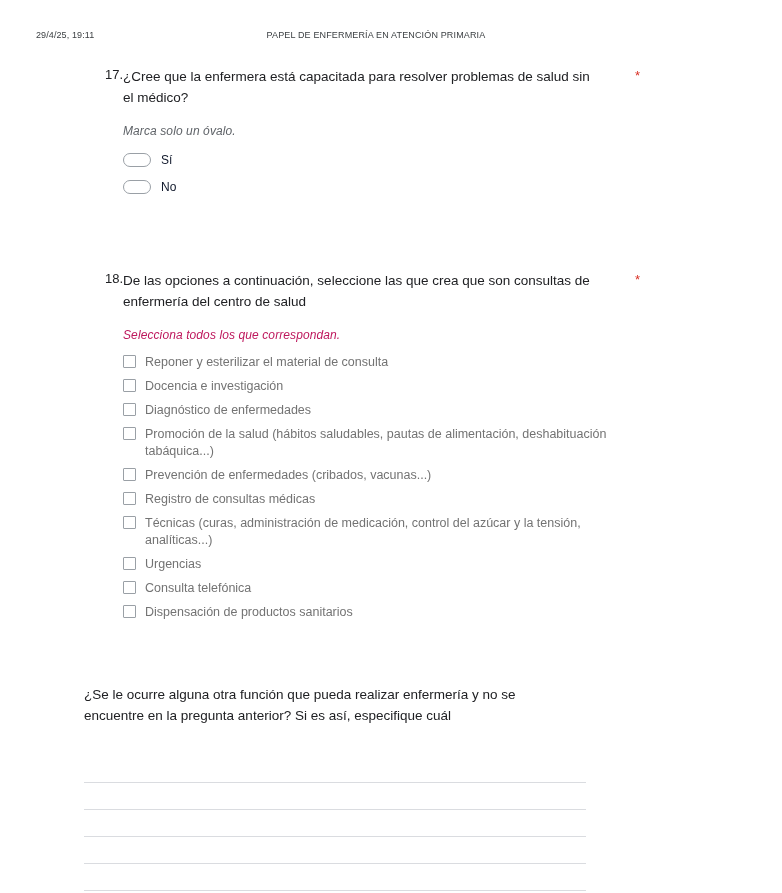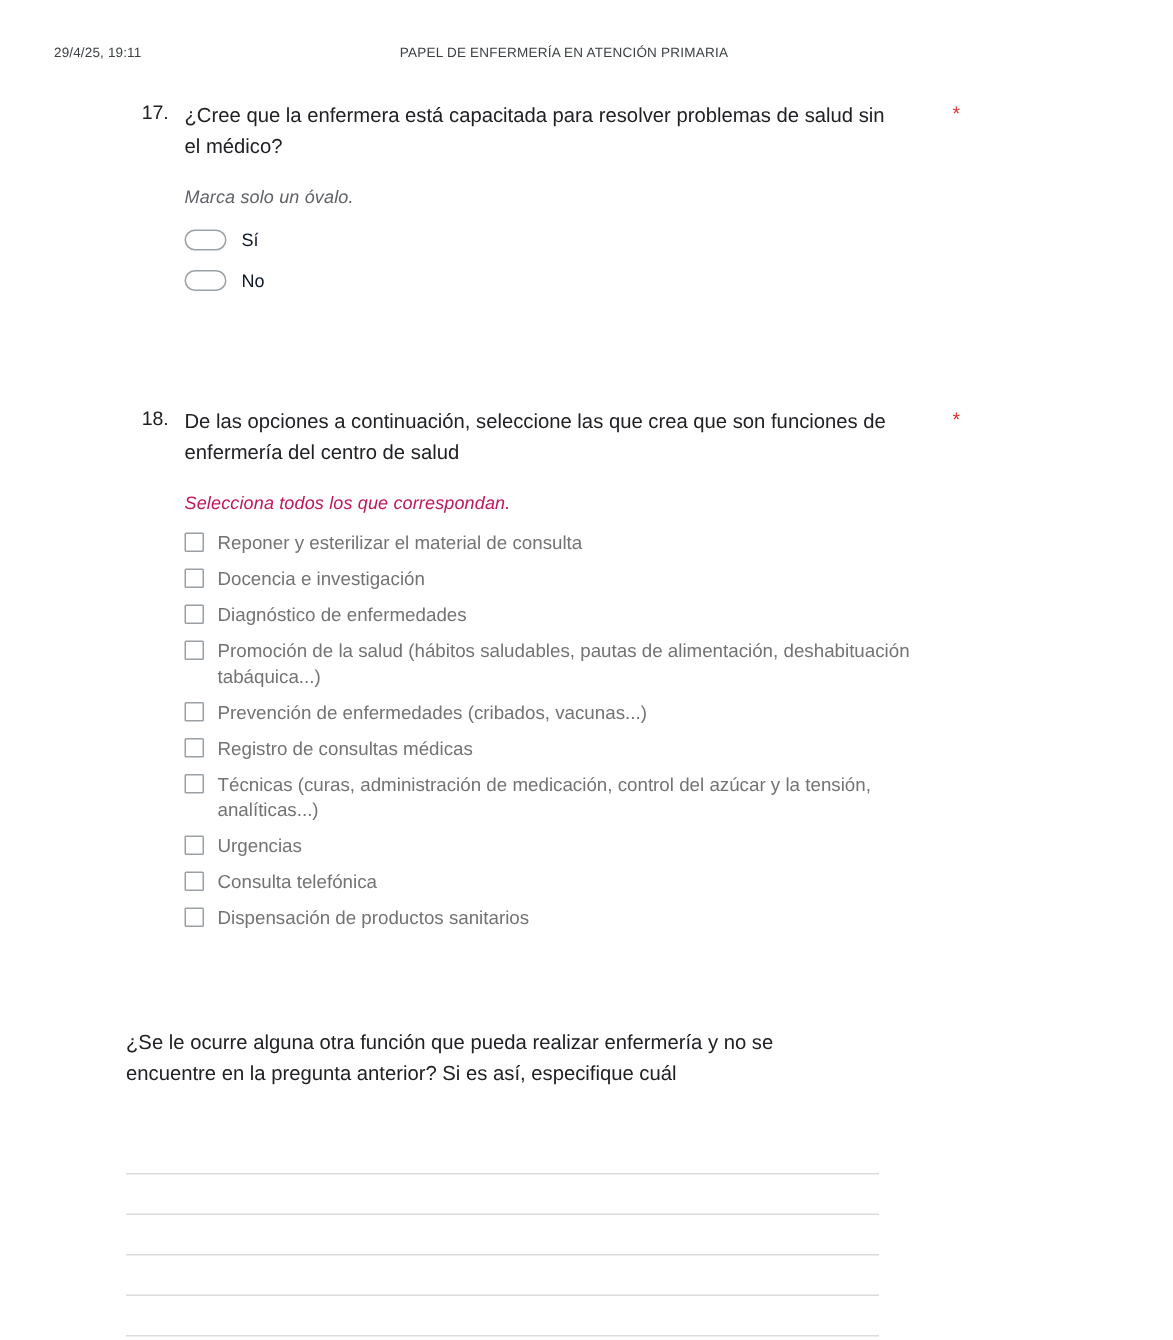--- a/index.html
+++ b/index.html
@@ -47,21 +47,21 @@
     display: flex;
     padding-left: 84px;
     padding-right: 36px;
     box-sizing: border-box;
   }
   .q-num {
     width: 39px;
     flex: none;
     font-size: 13px;
     color: #202124;
-    text-align: center;
+    text-align: right;
     padding-top: 1px;
   }
   .q-body {
     flex: 1;
     position: relative;
   }
   .q-text {
     font-size: 13.5px;
     line-height: 21px;
     color: #202124;
@@ -177,21 +177,21 @@
           <span class="radio-oval"></span>
           <span class="opt-label">No</span>
         </div>
       </div>
     </div>
   </div>
 
   <div class="q-block sp-18">
     <div class="q-num">18.</div>
     <div class="q-body">
-      <div class="q-text">De las opciones a continuación, seleccione las que crea que son funciones de enfermería del centro de salud</div>
+      <div class="q-text">De las opciones a continuación, seleccione las que crea que son consultas de enfermería del centro de salud</div>
       <div class="req-star">*</div>
       <div class="q-help gray">Selecciona todos los que correspondan.</div>
       <div class="cb-list">
         <div class="cb-row">
           <span class="cb-box"></span>
           <span class="cb-label">Reponer y esterilizar el material de consulta</span>
         </div>
         <div class="cb-row">
           <span class="cb-box"></span>
           <span class="cb-label">Docencia e investigación</span>

